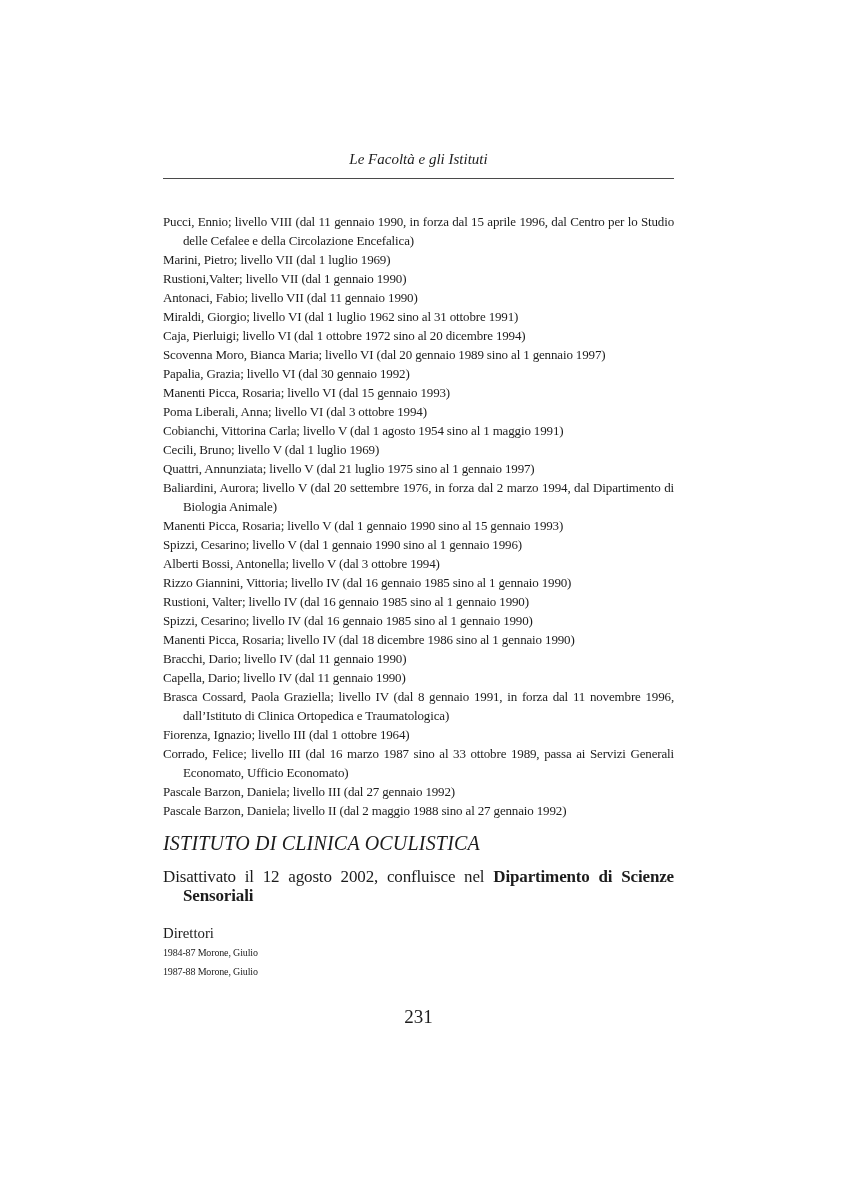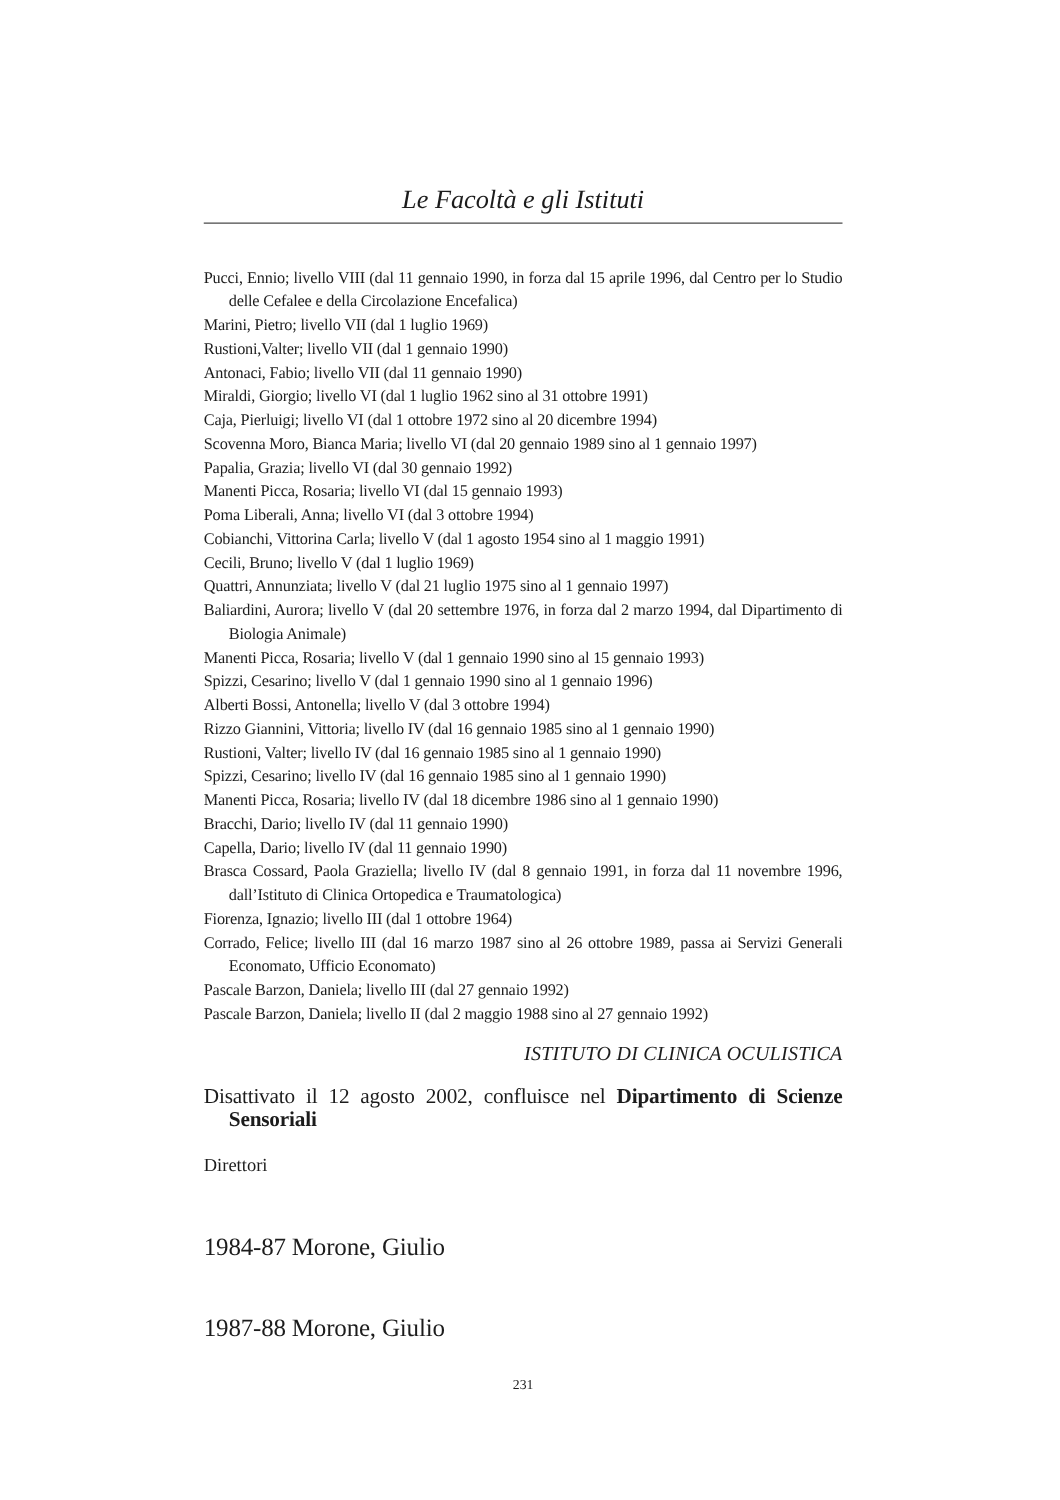--- a/index.html
+++ b/index.html
@@ -13,21 +13,21 @@
   }
   .column {
     position: absolute;
     left: 163px;
     top: 150px;
     width: 511px;
   }
   .running-head {
     font-style: italic;
     text-align: center;
-    font-size: 21px;
+    font-size: 15px;
     line-height: 19px;
   }
   .head-rule {
     height: 0;
     border-bottom: 1px solid #4a4a4a;
     margin-top: 9px;
   }
   .personnel-list {
     list-style: none;
     margin-top: 33px;
@@ -35,23 +35,23 @@
   .entry {
     font-size: 13px;
     line-height: 19px;
     text-align: justify;
     padding-left: 20px;
     text-indent: -20px;
     letter-spacing: -0.15px;
   }
   .section-title {
     margin-top: 14px;
-    text-align: right;
+    text-align: left;
     font-style: italic;
-    font-size: 16px;
+    font-size: 20px;
     line-height: 19px;
     letter-spacing: 0.2px;
   }
   .note {
     margin-top: 14px;
     font-size: 17px;
     line-height: 19px;
     text-align: justify;
     padding-left: 20px;
     text-indent: -20px;
@@ -59,29 +59,28 @@
     hyphens: manual;
   }
   .note .bold { font-weight: bold; }
   .directors-block { margin-top: 19px; }
   .directors-heading {
     font-weight: normal;
     font-size: 14.8px;
     line-height: 19px;
   }
   .director-row {
-    font-size: 20px;
+    font-size: 10px;
     line-height: 19px;
     letter-spacing: -0.15px;
-    margin-top: 46px;
   }
   .page-number {
     margin-top: 26px;
     text-align: center;
-    font-size: 11px;
+    font-size: 19px;
     line-height: 19px;
   }
 </style>
 </head>
 <body>
 
 <div class="column">
 
   <div class="running-head">Le Facoltà e gli Istituti</div>
   <div class="head-rule"></div>
@@ -105,21 +104,21 @@
     <li class="entry">Spizzi, Cesarino; livello V (dal 1 gennaio 1990 sino al 1 gennaio 1996)</li>
     <li class="entry">Alberti Bossi, Antonella; livello V (dal 3 ottobre 1994)</li>
     <li class="entry">Rizzo Giannini, Vittoria; livello IV (dal 16 gennaio 1985 sino al 1 gennaio 1990)</li>
     <li class="entry">Rustioni, Valter; livello IV (dal 16 gennaio 1985 sino al 1 gennaio 1990)</li>
     <li class="entry">Spizzi, Cesarino; livello IV (dal 16 gennaio 1985 sino al 1 gennaio 1990)</li>
     <li class="entry">Manenti Picca, Rosaria; livello IV (dal 18 dicembre 1986 sino al 1 gennaio 1990)</li>
     <li class="entry">Bracchi, Dario; livello IV (dal 11 gennaio 1990)</li>
     <li class="entry">Capella, Dario; livello IV (dal 11 gennaio 1990)</li>
     <li class="entry">Brasca Cossard, Paola Graziella; livello IV (dal 8 gennaio 1991, in forza dal 11 novembre 1996, dall’Istituto di Clinica Ortopedica e Traumatologica)</li>
     <li class="entry">Fiorenza, Ignazio; livello III (dal 1 ottobre 1964)</li>
-    <li class="entry">Corrado, Felice; livello III (dal 16 marzo 1987 sino al 26 ottobre 1989, passa ai Servizi Generali Economato, Ufficio Economato)</li>
+    <li class="entry">Corrado, Felice; livello III (dal 16 marzo 1987 sino al 33 ottobre 1989, passa ai Servizi Generali Economato, Ufficio Economato)</li>
     <li class="entry">Pascale Barzon, Daniela; livello III (dal 27 gennaio 1992)</li>
     <li class="entry">Pascale Barzon, Daniela; livello II (dal 2 maggio 1988 sino al 27 gennaio 1992)</li>
   </ul>
 
   <div class="section-title">ISTITUTO DI CLINICA OCULISTICA</div>
 
   <p class="note"><span>Disattivato il 12 agosto 2002, confluisce nel </span><span class="bold">Dipartimento di Scienze Senso­riali</span></p>
 
   <div class="directors-block">
     <div class="directors-heading">Direttori</div>

